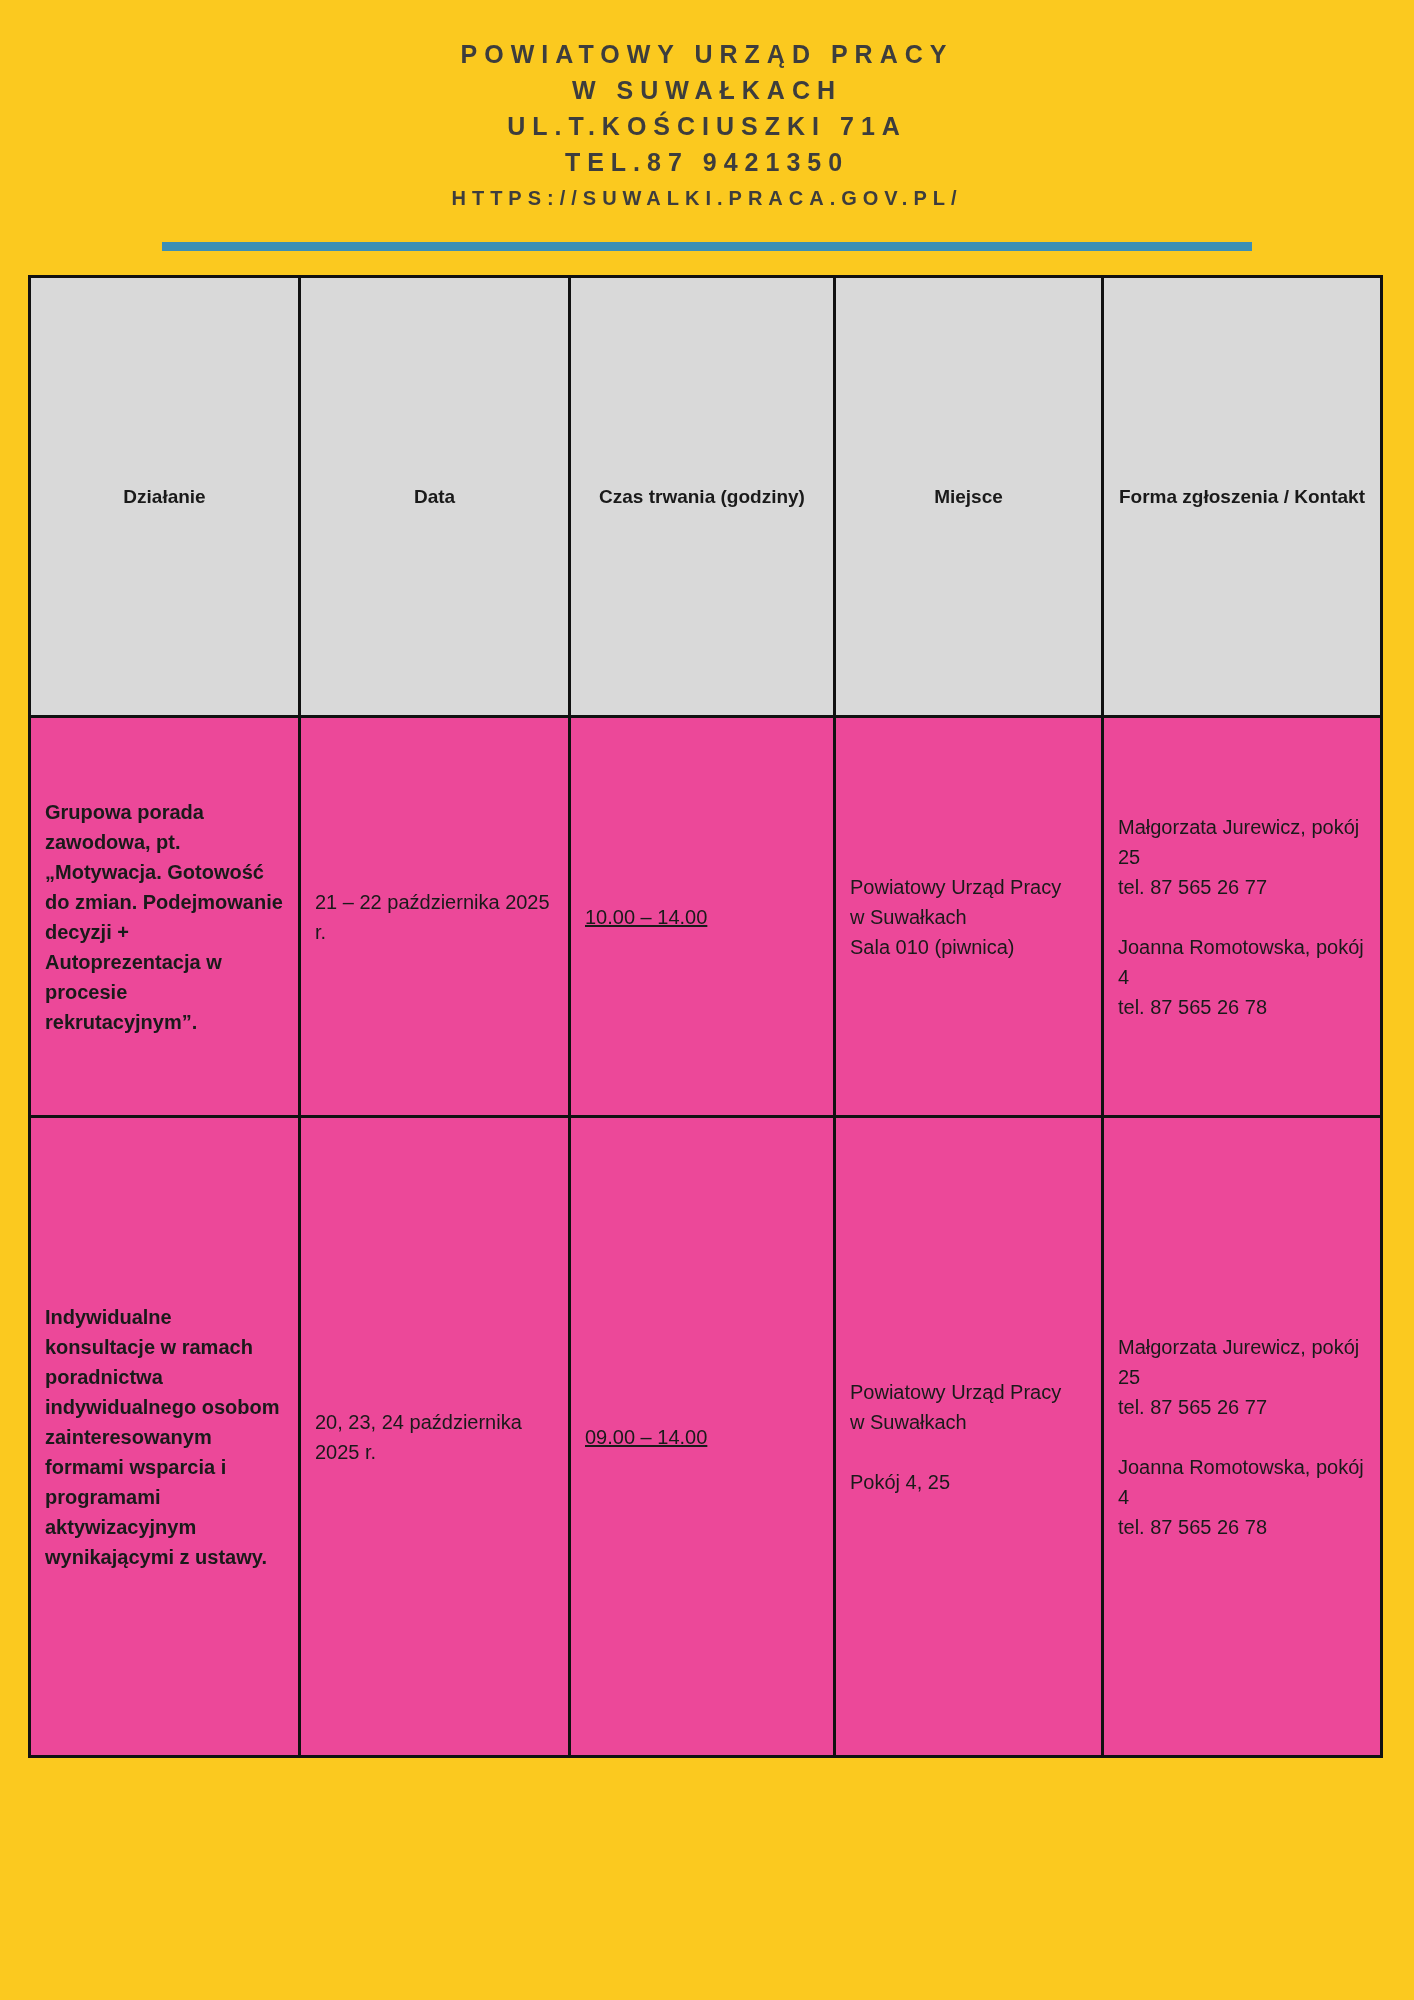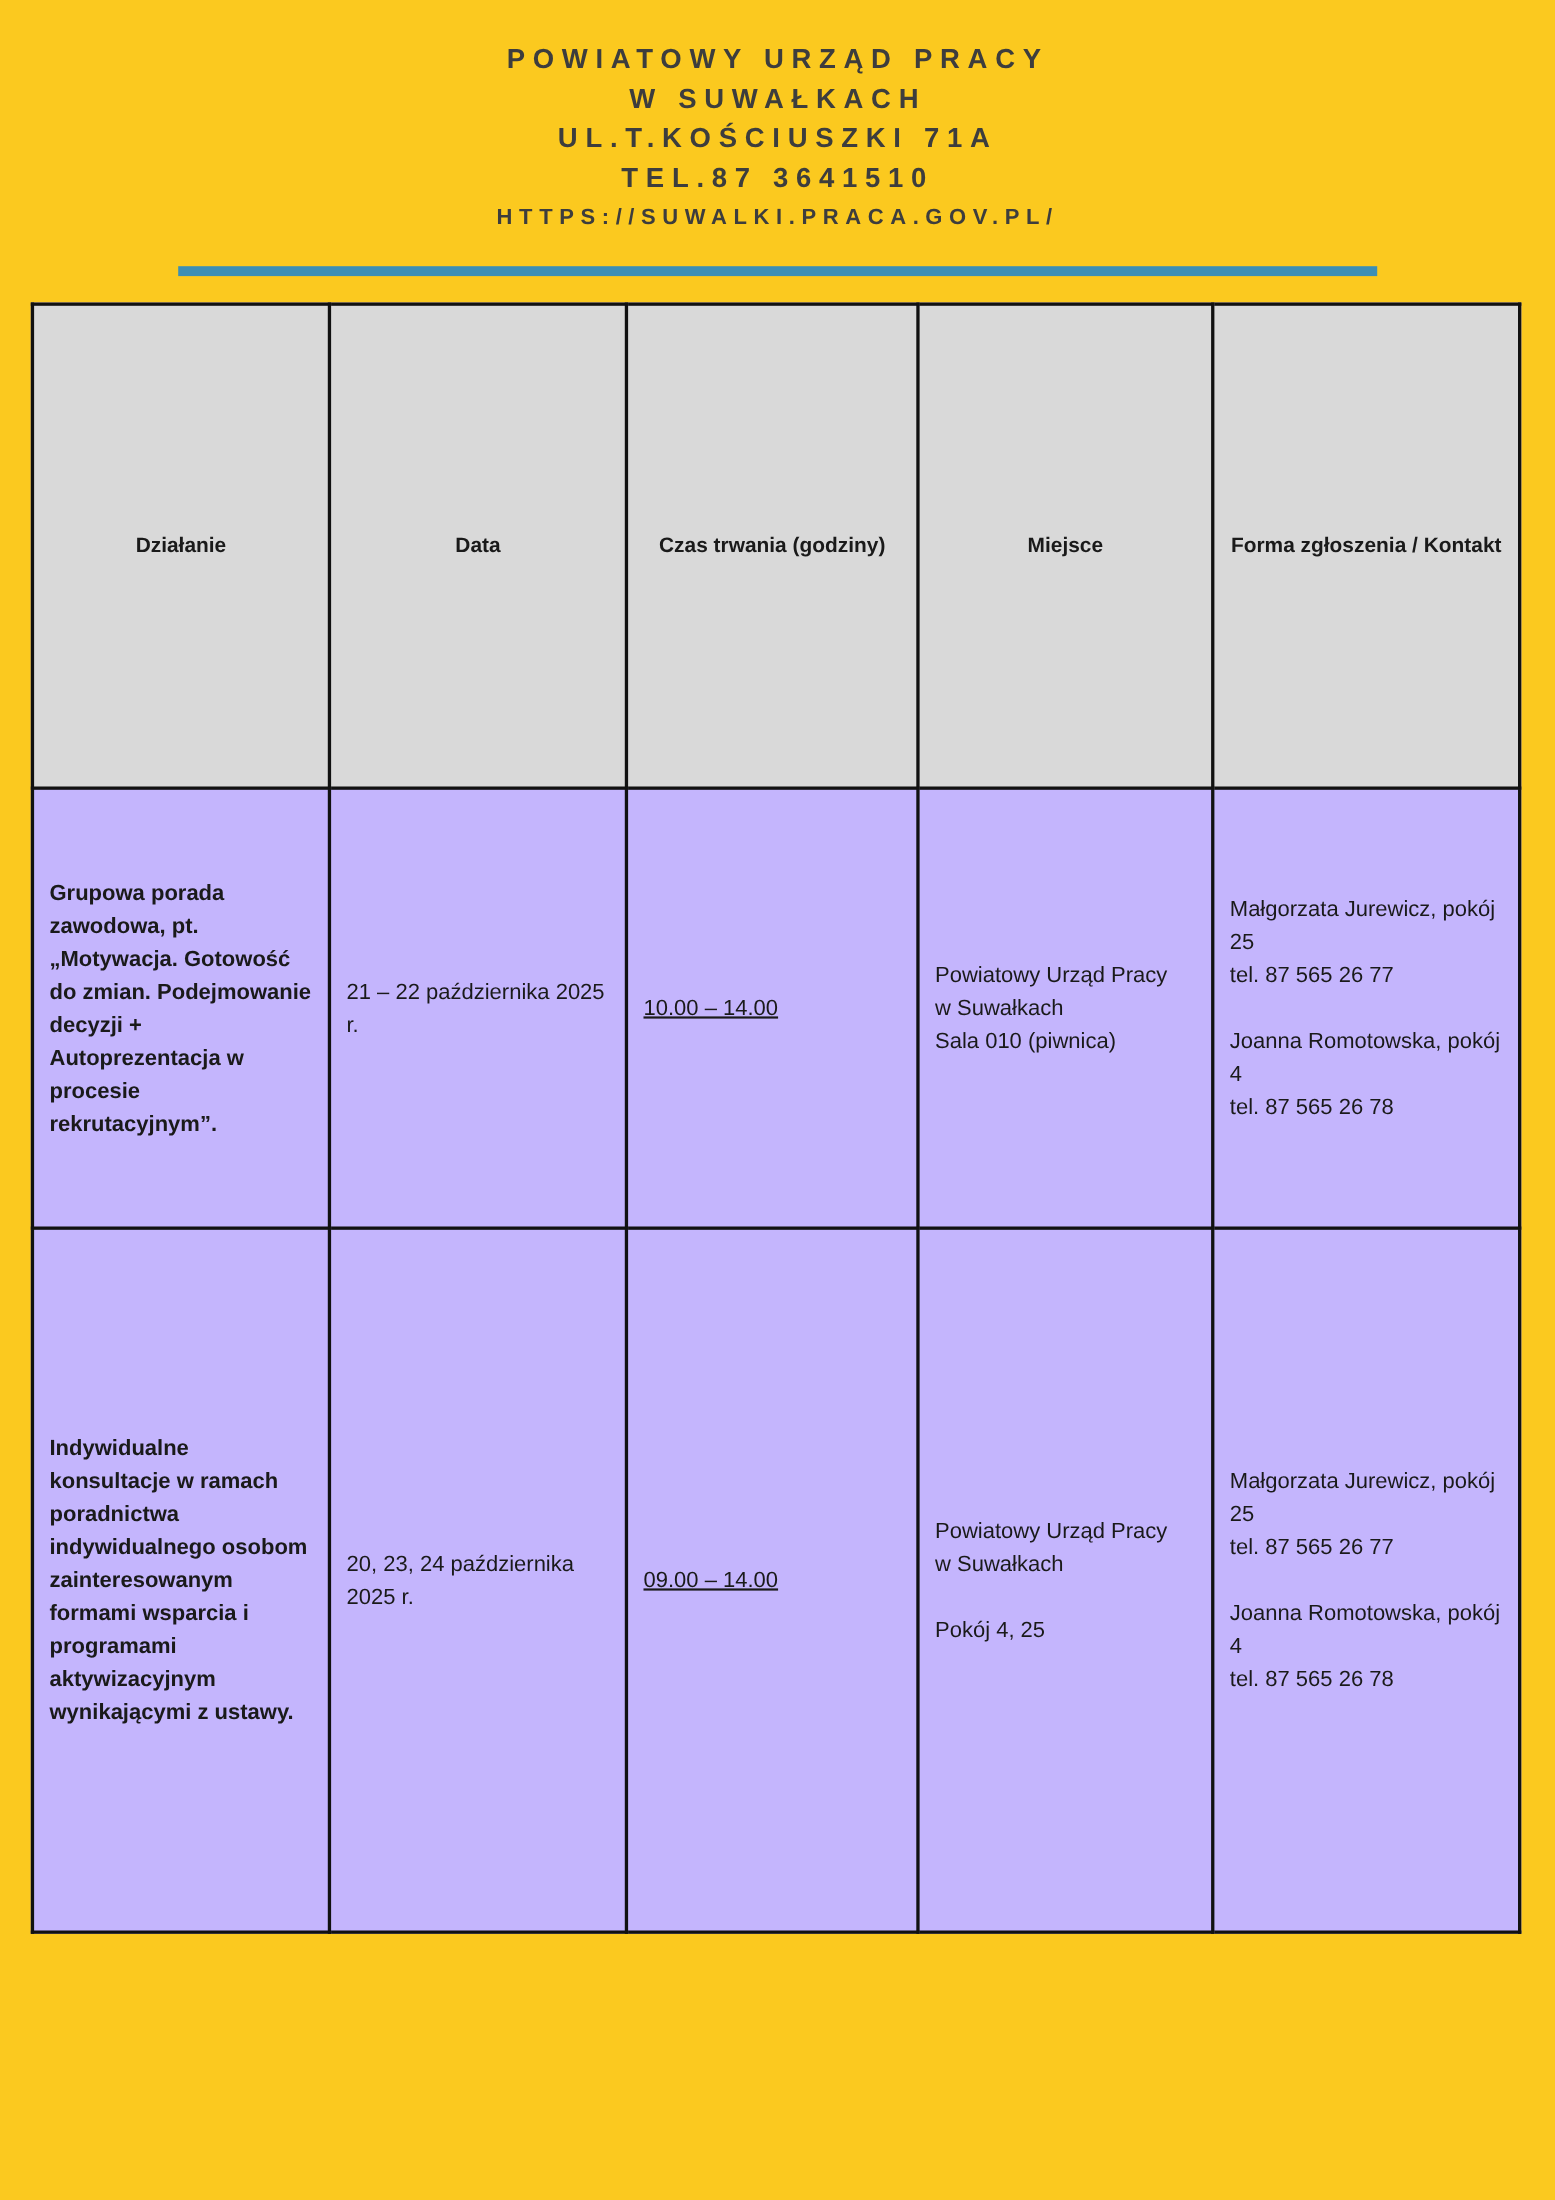--- a/index.html
+++ b/index.html
@@ -50,21 +50,21 @@
   }
 
   
   .table-wrap {
     margin: 24px 28px 0 28px;
   }
   table.schedule {
     width: 1352px;
     border-collapse: collapse;
     table-layout: fixed;
-    background: #c4b5fd;
+    background: #ec4899;
     border: 3px solid #111;
   }
   table.schedule th,
   table.schedule td {
     border: 3px solid #111;
     vertical-align: middle;
     padding: 10px 14px;
     box-sizing: border-box;
   }
   thead th {
@@ -102,21 +102,21 @@
 </style>
 </head>
 <body>
 
 <div class="page">
 
   <div class="header">
     <div class="header-line">POWIATOWY URZĄD PRACY</div>
     <div class="header-line">W SUWAŁKACH</div>
     <div class="header-line">UL.T.KOŚCIUSZKI 71A</div>
-    <div class="header-line">TEL.87 3641510</div>
+    <div class="header-line">TEL.87 9421350</div>
     <div class="header-line url">HTTPS://SUWALKI.PRACA.GOV.PL/</div>
     <div class="rule-wrap">
       <div class="rule"></div>
     </div>
   </div>
 
   <div class="table-wrap">
     <table class="schedule">
       <colgroup>
         <col class="c1">

